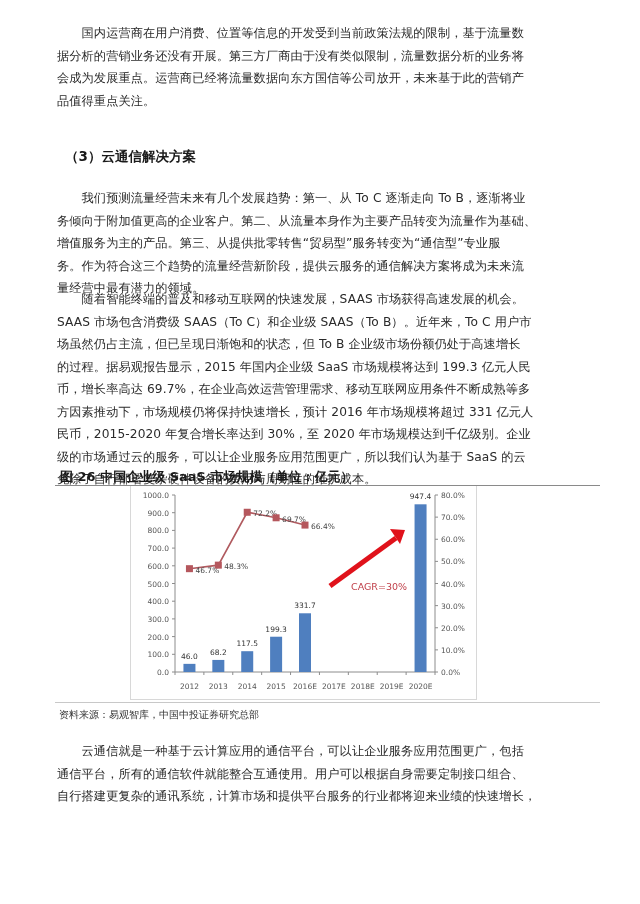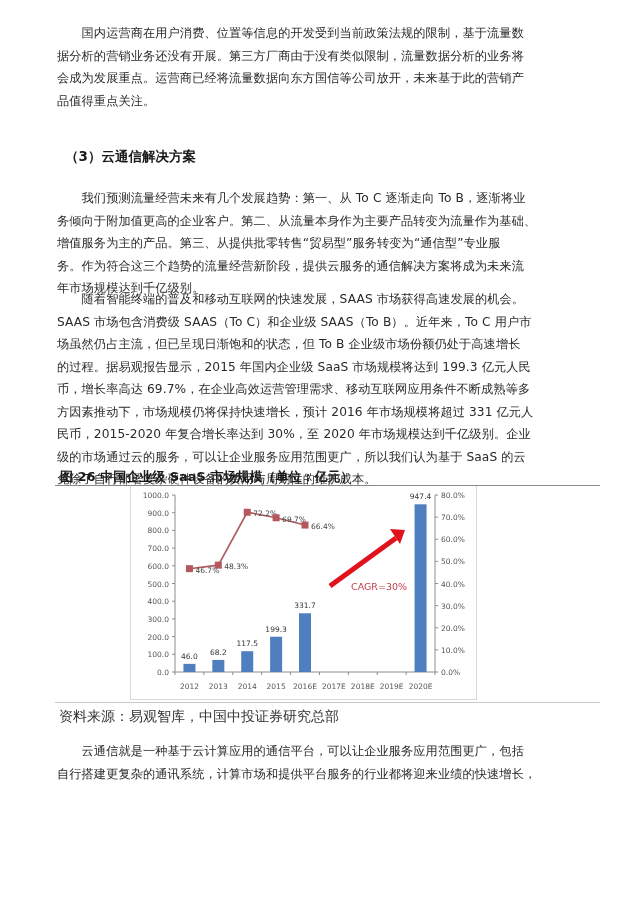--- a/index.html
+++ b/index.html
@@ -4,21 +4,21 @@
 <style>
   html, body { margin: 0; padding: 0; background: #ffffff; }
   body { width: 640px; height: 904px; position: relative; overflow: hidden;
          font-family: "DejaVu Sans", "Liberation Sans", sans-serif; color: #2a2a2a; }
   .para { position: absolute; left: 57px; width: 420px; font-size: 12.2px; line-height: 22.5px;
           letter-spacing: 0.1px; text-align: justify; }
   .para .line { display: block; white-space: nowrap; }
   .heading { position: absolute; left: 57px; top: 148px; font-size: 13.5px; font-weight: bold; color: #1a1a1a; margin-left: 8px; }
   .fig-title { position: absolute; left: 60px; top: 468px; font-size: 13px; font-weight: bold; color: #1a1a1a; }
   .fig-rule { position: absolute; left: 55px; width: 545px; height: 1px; background: #8a8a8a; }
-  .source { position: absolute; left: 59px; top: 708px; font-size: 14px; color: #333; }
+  .source { position: absolute; left: 59px; top: 708px; font-size: 10px; color: #333; }
   .chart-frame { position: absolute; left: 130px; top: 486px; width: 345px; height: 213px;
                  border: 1px solid #d8d8d8; border-top: none; background: #fff; }
   svg text { font-family: "DejaVu Sans", "Liberation Sans", sans-serif; }
 </style>
 </head>
 <body>
 
 <div class="para" style="top:22px;">
   <span class="line">　　国内运营商在用户消费、位置等信息的开发受到当前政策法规的限制，基于流量数</span>
   <span class="line">据分析的营销业务还没有开展。第三方厂商由于没有类似限制，流量数据分析的业务将</span>
@@ -26,21 +26,21 @@
   <span class="line">品值得重点关注。</span>
 </div>
 
 <div class="heading">（3）云通信解决方案</div>
 
 <div class="para" style="top:187px;">
   <span class="line">　　我们预测流量经营未来有几个发展趋势：第一、从 To C 逐渐走向 To B，逐渐将业</span>
   <span class="line">务倾向于附加值更高的企业客户。第二、从流量本身作为主要产品转变为流量作为基础、</span>
   <span class="line">增值服务为主的产品。第三、从提供批零转售“贸易型”服务转变为“通信型”专业服</span>
   <span class="line">务。作为符合这三个趋势的流量经营新阶段，提供云服务的通信解决方案将成为未来流</span>
-  <span class="line">年市场规模达到千亿级别。</span>
+  <span class="line">量经营中最有潜力的领域。</span>
 </div>
 
 <div class="para" style="top:288px;">
   <span class="line">　　随着智能终端的普及和移动互联网的快速发展，SAAS 市场获得高速发展的机会。</span>
   <span class="line">SAAS 市场包含消费级 SAAS（To C）和企业级 SAAS（To B）。近年来，To C 用户市</span>
   <span class="line">场虽然仍占主流，但已呈现日渐饱和的状态，但 To B 企业级市场份额仍处于高速增长</span>
   <span class="line">的过程。据易观报告显示，2015 年国内企业级 SaaS 市场规模将达到 199.3 亿元人民</span>
   <span class="line">币，增长率高达 69.7%，在企业高效运营管理需求、移动互联网应用条件不断成熟等多</span>
   <span class="line">方因素推动下，市场规模仍将保持快速增长，预计 2016 年市场规模将超过 331 亿元人</span>
   <span class="line">民币，2015-2020 年复合增长率达到 30%，至 2020 年市场规模达到千亿级别。企业</span>
@@ -143,14 +143,15 @@
       <rect x="301.5" y="521.5899999999999" width="7" height="7" fill="#b5575d"></rect>
       <text x="311" y="529.0899999999999" font-size="7.5" fill="#444">66.4%</text>
     </g>
 </svg>
 
 <div class="fig-rule" style="top:702px; background:#c8c8c8;"></div>
 <div class="source">资料来源：易观智库，中国中投证券研究总部</div>
 
 <div class="para" style="top:740px;">
   <span class="line">　　云通信就是一种基于云计算应用的通信平台，可以让企业服务应用范围更广，包括</span>
+  <span class="line">通信平台，所有的通信软件就能整合互通使用。用户可以根据自身需要定制接口组合、</span>
   <span class="line">自行搭建更复杂的通讯系统，计算市场和提供平台服务的行业都将迎来业绩的快速增长，</span>
 </div>
 
 </body></html>

